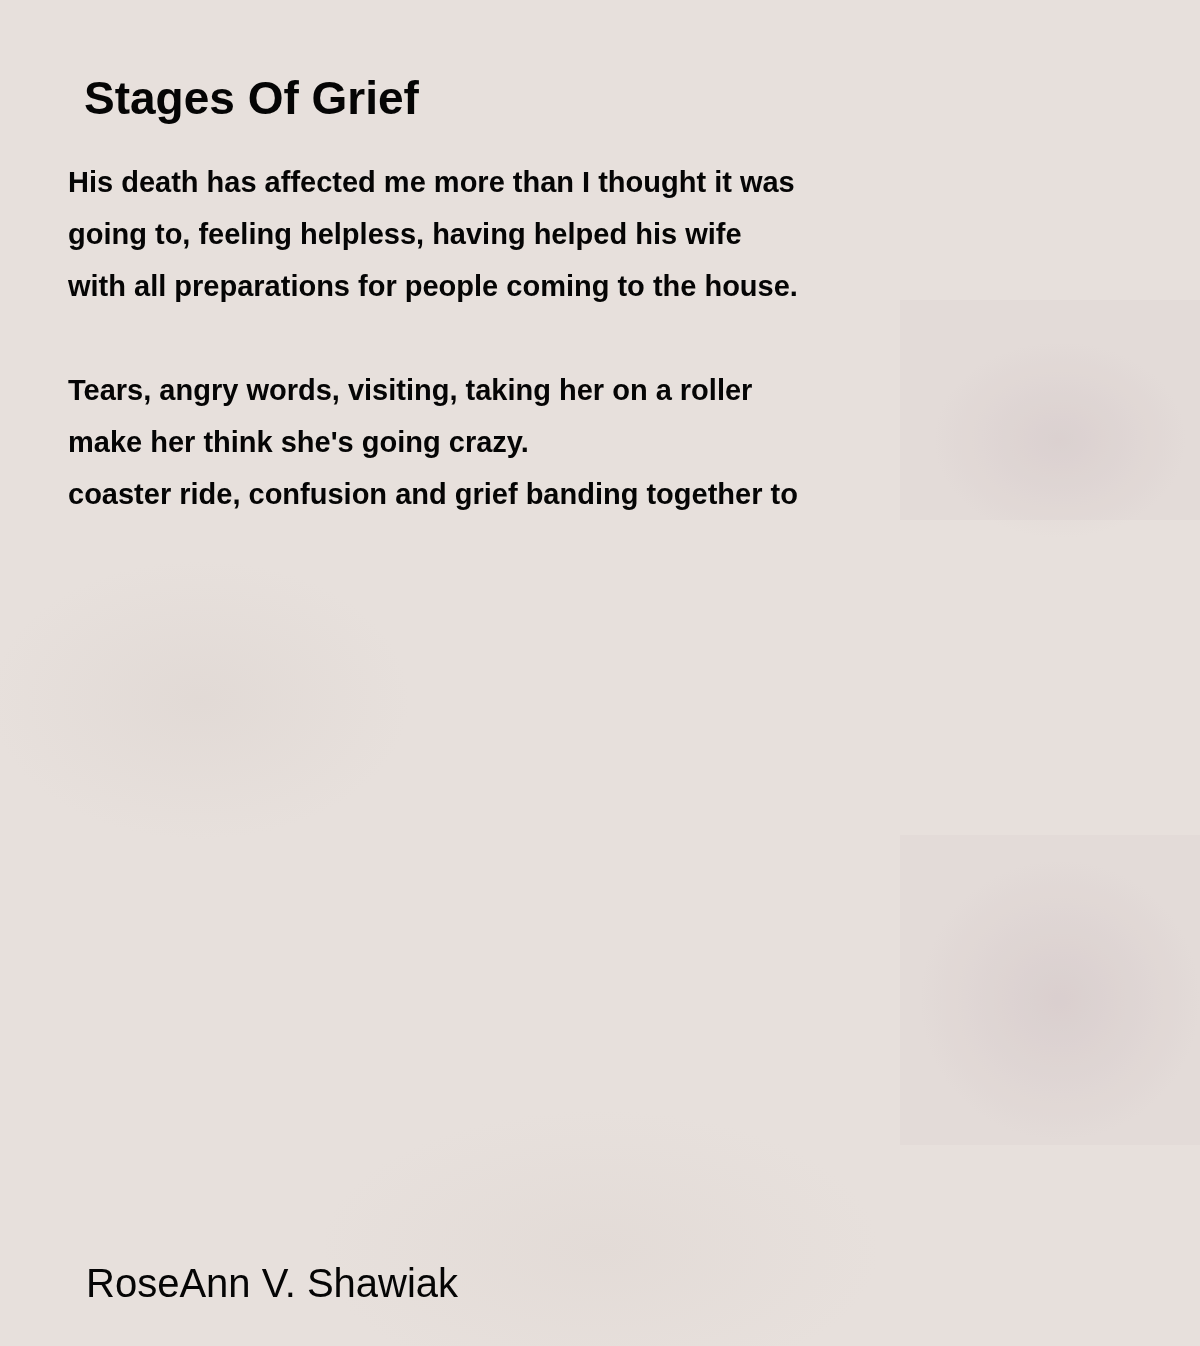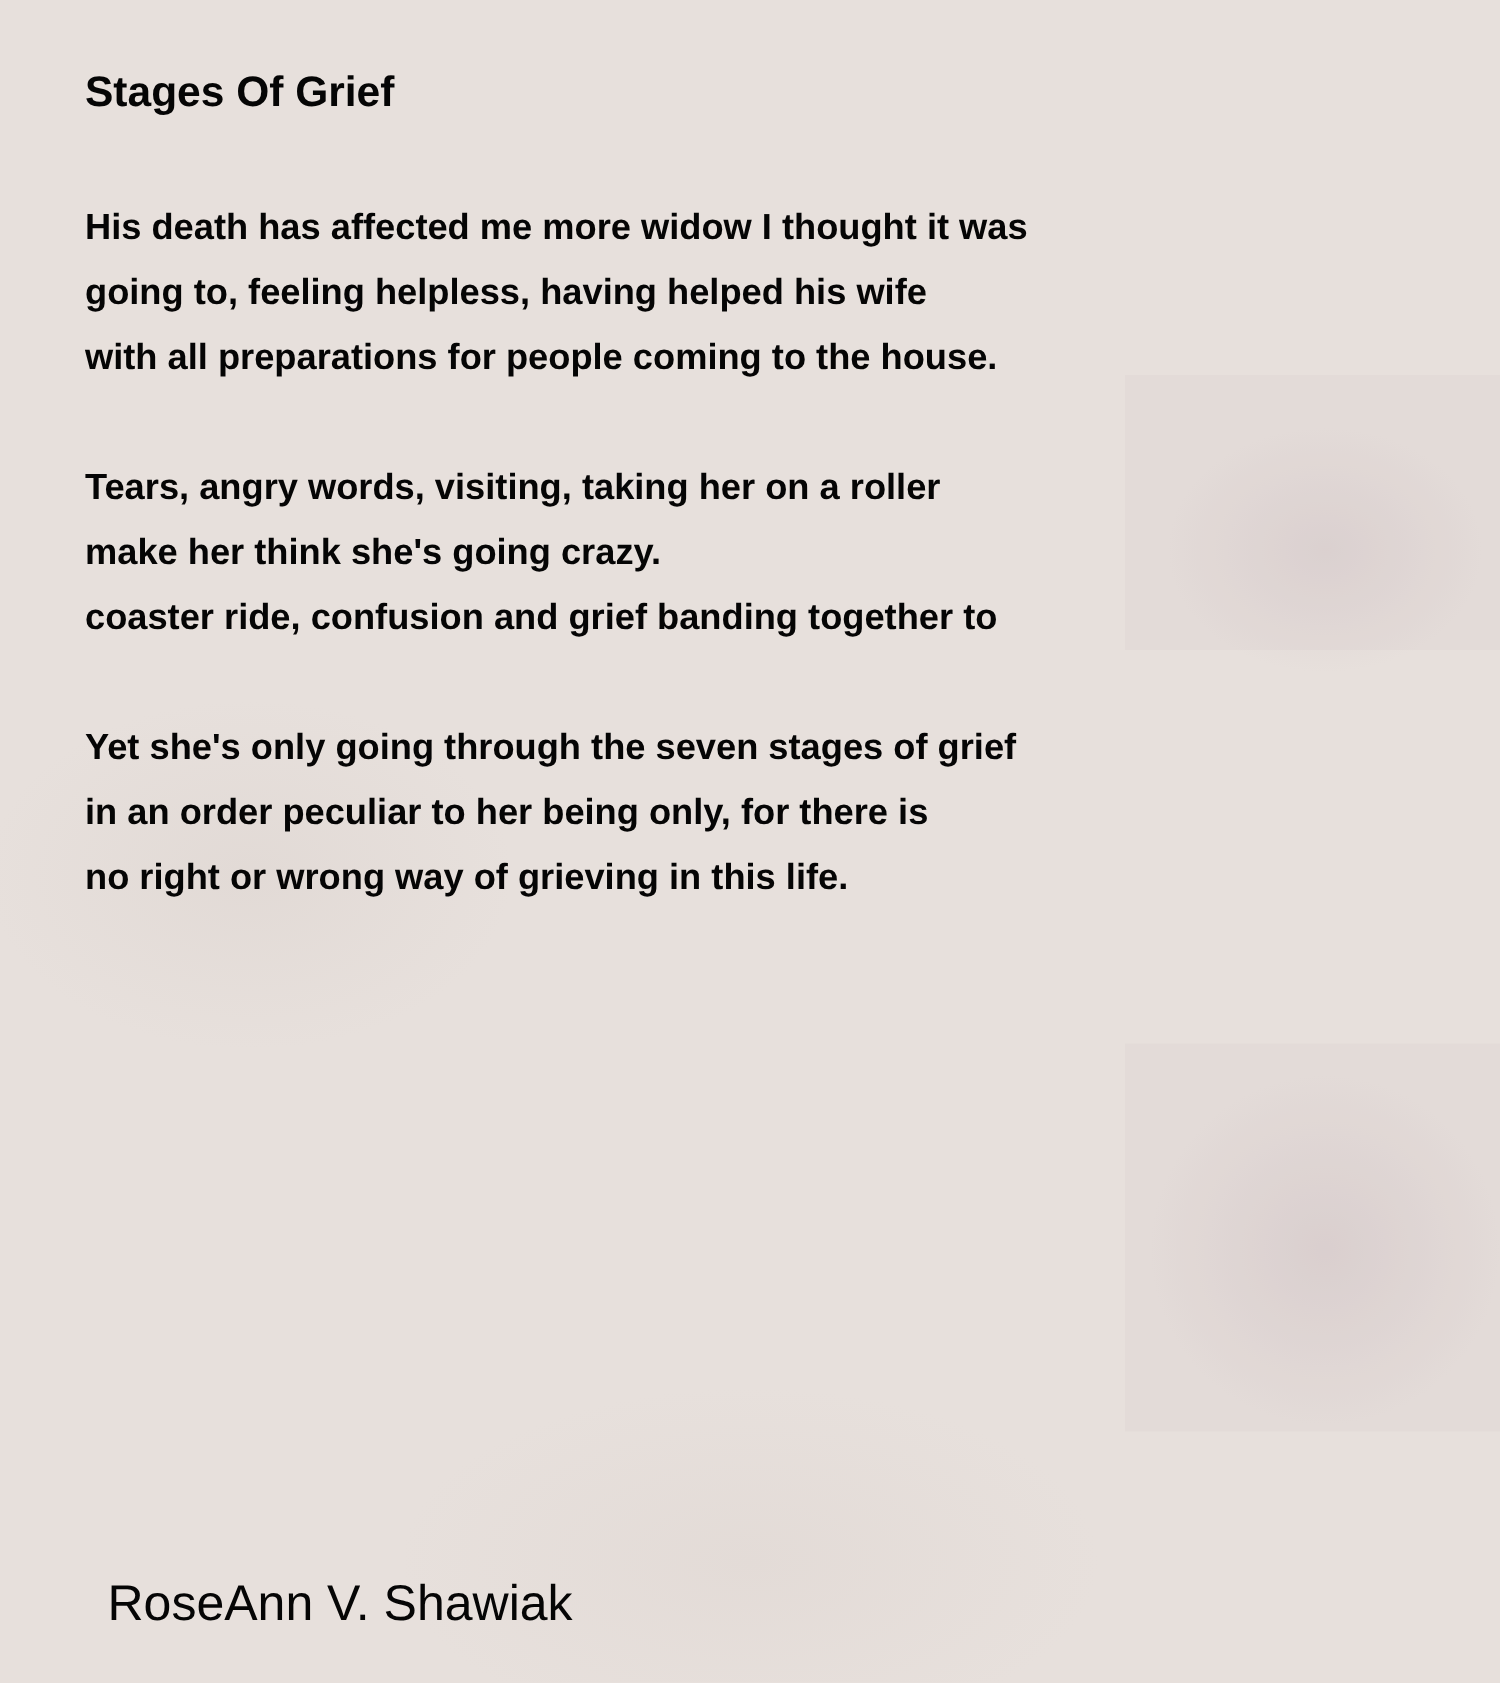--- a/index.html
+++ b/index.html
@@ -17,21 +17,21 @@
       radial-gradient(ellipse 300px 200px at 200px 700px, rgba(210,200,195,0.25), transparent 70%),
       radial-gradient(ellipse 400px 200px at 600px 1250px, rgba(215,205,200,0.25), transparent 70%);
     z-index: 0;
   }
   .shade-block {
     position: absolute; left: 900px; width: 300px; background: rgba(215,205,205,0.25); z-index: 0;
   }
   .content { position: absolute; left: 0; top: 0; width: 1200px; z-index: 1; }
   .title {
     position: absolute; left: 68px; top: 55px;
-    font-size: 34px; font-weight: bold; margin: 0; letter-spacing: 0;
+    font-size: 46px; font-weight: bold; margin: 16px; letter-spacing: 0;
   }
   .poem { position: absolute; left: 68px; top: 156px; width: 900px; }
   .stanza { margin: 0 0 52px 0; }
   .line {
     display: block; font-size: 29px; font-weight: bold; line-height: 52px; white-space: nowrap;
   }
   .author {
     position: absolute; left: 70px; top: 1245px;
     font-size: 40px; margin: 16px;
   }
@@ -41,30 +41,25 @@
 
 <div class="bg-shade"></div>
 <div class="shade-block" style="top:300px;height:220px;"></div>
 <div class="shade-block" style="top:835px;height:310px;"></div>
 
 <div class="content">
   <h1 class="title">Stages Of Grief</h1>
 
   <div class="poem">
     <div class="stanza">
-      <span class="line">His death has affected me more widow I thought it was</span>
+      <span class="line">His death has affected me more than I thought it was</span>
       <span class="line">going to, feeling helpless, having helped his wife</span>
       <span class="line">with all preparations for people coming to the house.</span>
     </div>
     <div class="stanza">
       <span class="line">Tears, angry words, visiting, taking her on a roller</span>
       <span class="line">make her think she's going crazy.</span>
       <span class="line">coaster ride, confusion and grief banding together to</span>
     </div>
-    <div class="stanza">
-      <span class="line">Yet she's only going through the seven stages of grief</span>
-      <span class="line">in an order peculiar to her being only, for there is</span>
-      <span class="line">no right or wrong way of grieving in this life.</span>
-    </div>
   </div>
 
   <p class="author">RoseAnn V. Shawiak</p>
 </div>
 
 </body></html>

